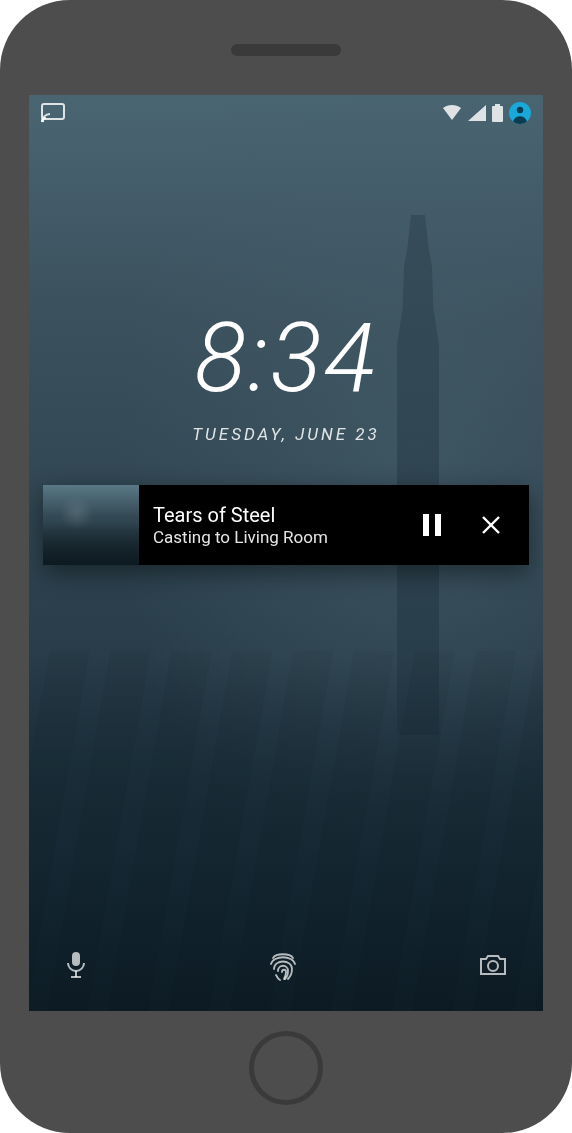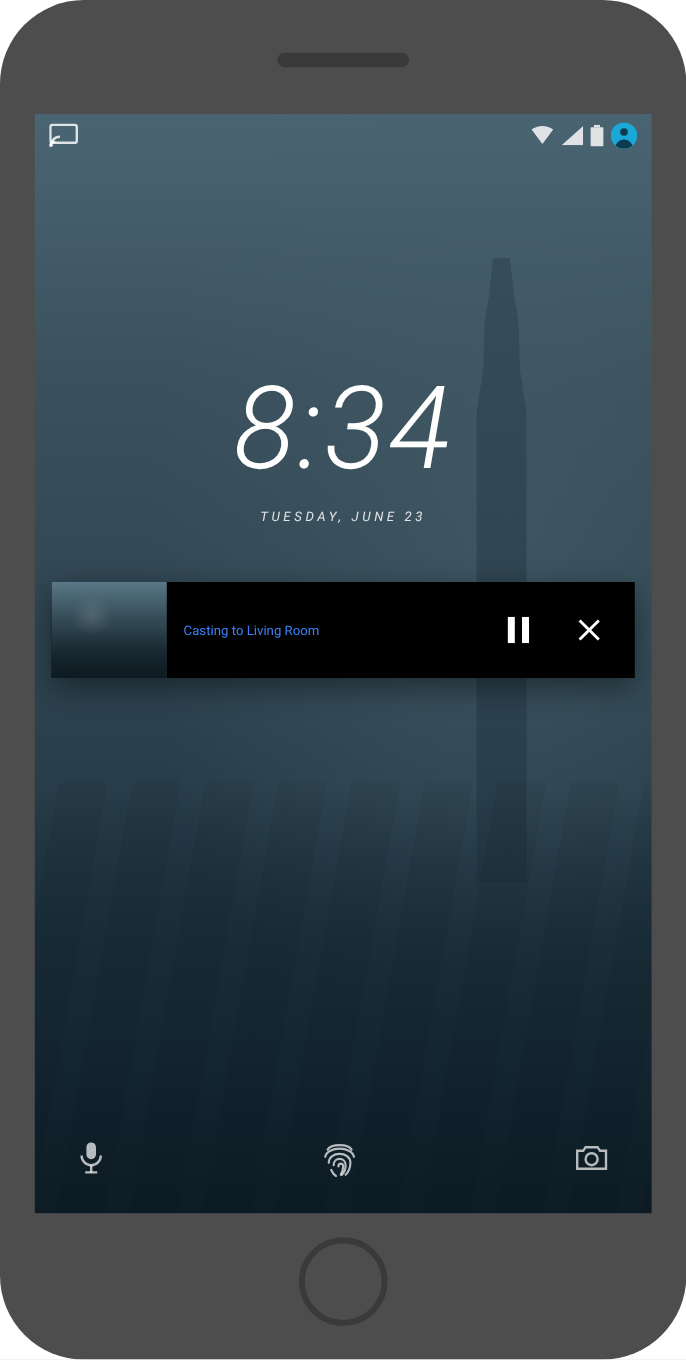--- a/index.html
+++ b/index.html
@@ -72,21 +72,21 @@
   .clock-time {
     color: #ffffff;
     font-weight: 300;
     font-size: 96px;
     letter-spacing: 2px;
     line-height: 1;
   }
   .clock-date {
     margin-top: 18px;
     color: rgba(255,255,255,0.85);
-    font-size: 11px;
+    font-size: 17px;
     letter-spacing: 3px;
     font-weight: 400;
   }
 
   
   .media-card {
     position: absolute;
     top: 390px; left: 14px; right: 14px;
     height: 80px;
     background: #000000;
@@ -111,21 +111,21 @@
     flex: 1;
     display: flex; flex-direction: column; justify-content: center;
     padding-left: 14px;
     min-width: 0;
   }
   .media-title {
     color: #ffffff; font-size: 20px; font-weight: 400;
     white-space: nowrap; overflow: hidden; text-overflow: ellipsis;
   }
   .media-subtitle {
-    color: #3b82f6; font-size: 11px; font-weight: 400;
+    color: #e5e5e5; font-size: 17px; font-weight: 400;
     white-space: nowrap; overflow: hidden; text-overflow: ellipsis;
   }
   .media-actions {
     display: flex; align-items: center;
     gap: 28px;
     padding: 0 22px 0 10px;
   }
   .media-btn {
     background: none; border: none; padding: 6px; cursor: pointer;
     display: inline-flex; align-items: center; justify-content: center;
@@ -204,20 +204,21 @@
     </div>
 
     <div class="clock-area">
       <div class="clock-time">8:34</div>
       <div class="clock-date">TUESDAY, JUNE 23</div>
     </div>
 
     <div class="media-card">
       <div class="media-thumb"></div>
       <div class="media-text">
+        <div class="media-title">Tears of Steel</div>
         <div class="media-subtitle">Casting to Living Room</div>
       </div>
       <div class="media-actions">
         <button class="media-btn">
           <span class="icon">
             <svg width="18" height="22" viewBox="0 0 18 22" fill="currentColor">
               <rect x="0" y="0" width="6" height="22"></rect>
               <rect x="12" y="0" width="6" height="22"></rect>
             </svg>
           </span>

